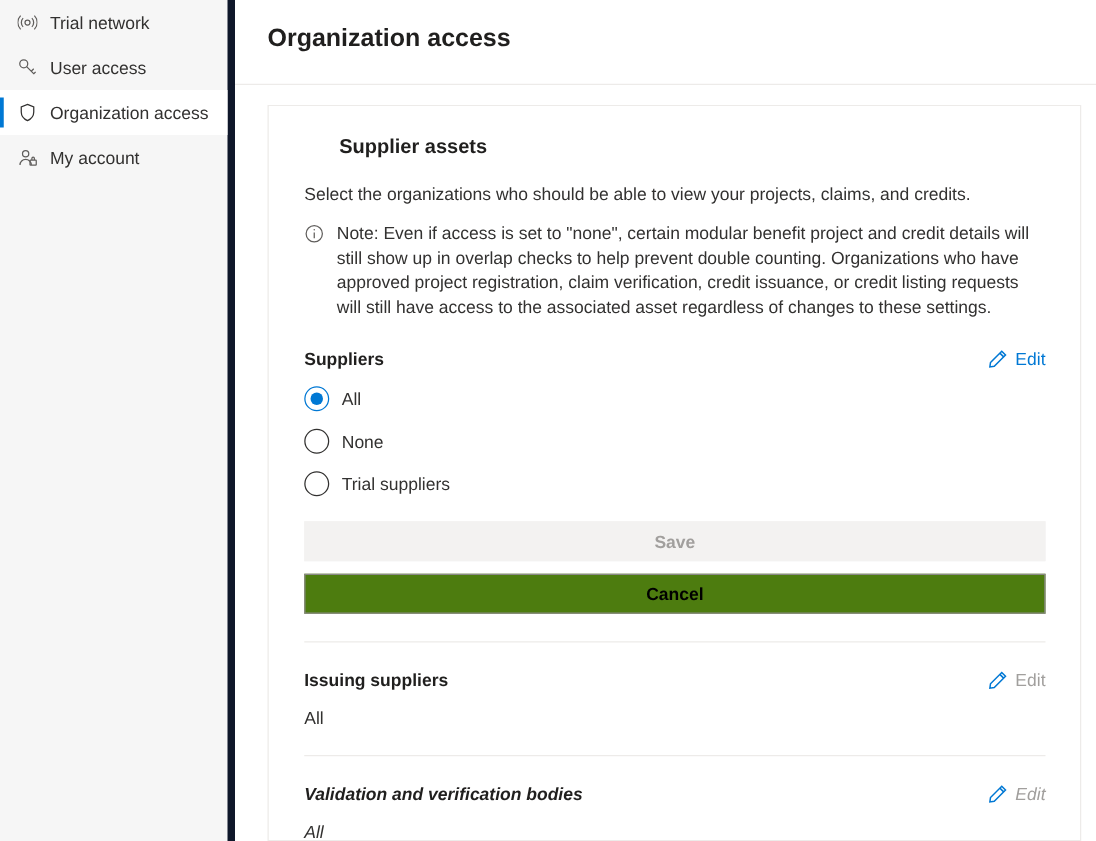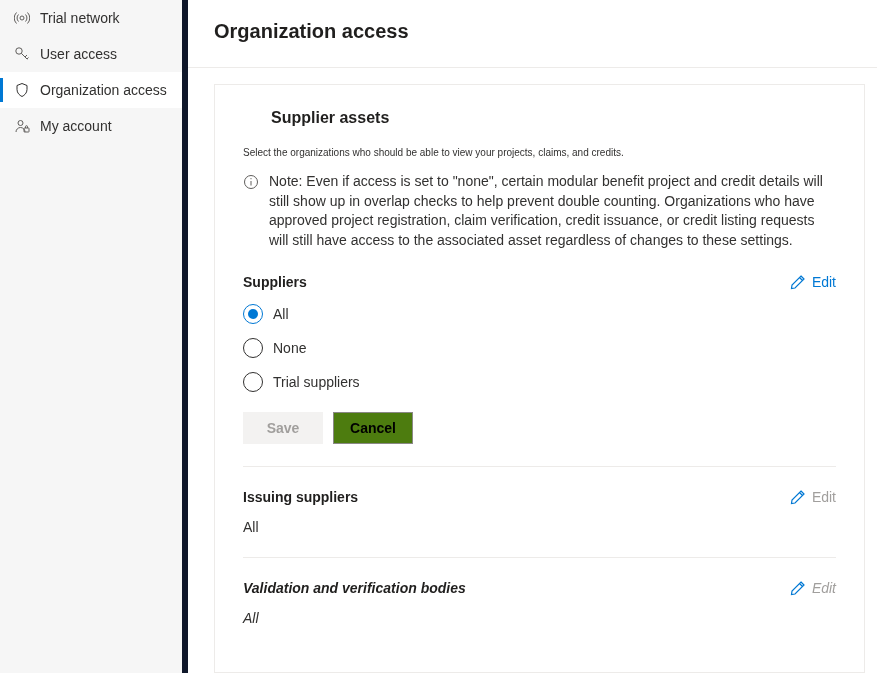--- a/index.html
+++ b/index.html
@@ -79,21 +79,21 @@
     overflow-y: auto;
   }
   .section-title {
     font-size: 16px;
     font-weight: 600;
     color: #201f1e;
     margin-bottom: 20px;
     margin-left: 28px;
   }
   .section-desc {
-    font-size: 10px;
+    font-size: 14px;
     color: #323130;
     margin-bottom: 14px;
   }
   .note-row {
     display: flex;
     gap: 10px;
     margin-bottom: 24px;
   }
   .info-icon {
     width: 16px;
@@ -161,21 +161,21 @@
     border-color: #0078d4;
   }
   .radio-option.selected .radio-circle::after {
     content: "";
     width: 10px;
     height: 10px;
     background: #0078d4;
     border-radius: 50%;
   }
   .radio-label { font-size: 14px; }
-  .button-row { display: flex; gap: 10px; }
+  .button-row { display: flex; gap: 10px; flex-direction: column; }
   .btn {
     height: 32px;
     min-width: 80px;
     padding: 0 16px;
     border: 1px solid #8a8886;
     background: #4d7c0f;
     font-size: 14px;
     font-weight: 600;
     cursor: pointer;
     font-family: inherit;

